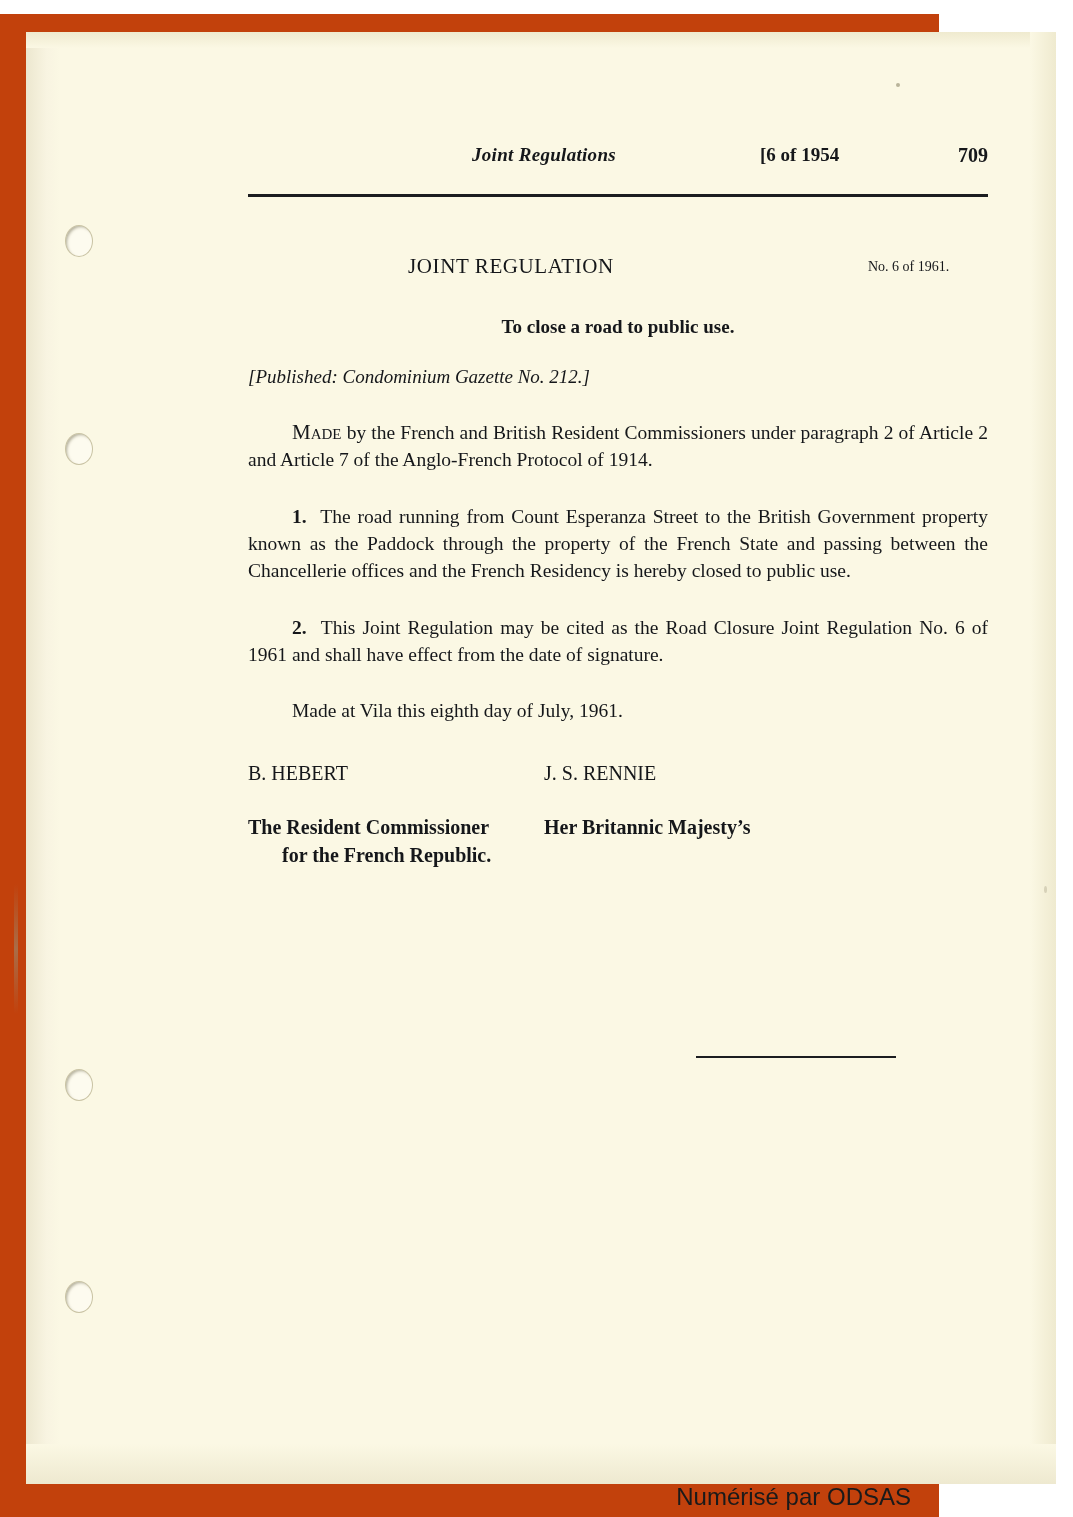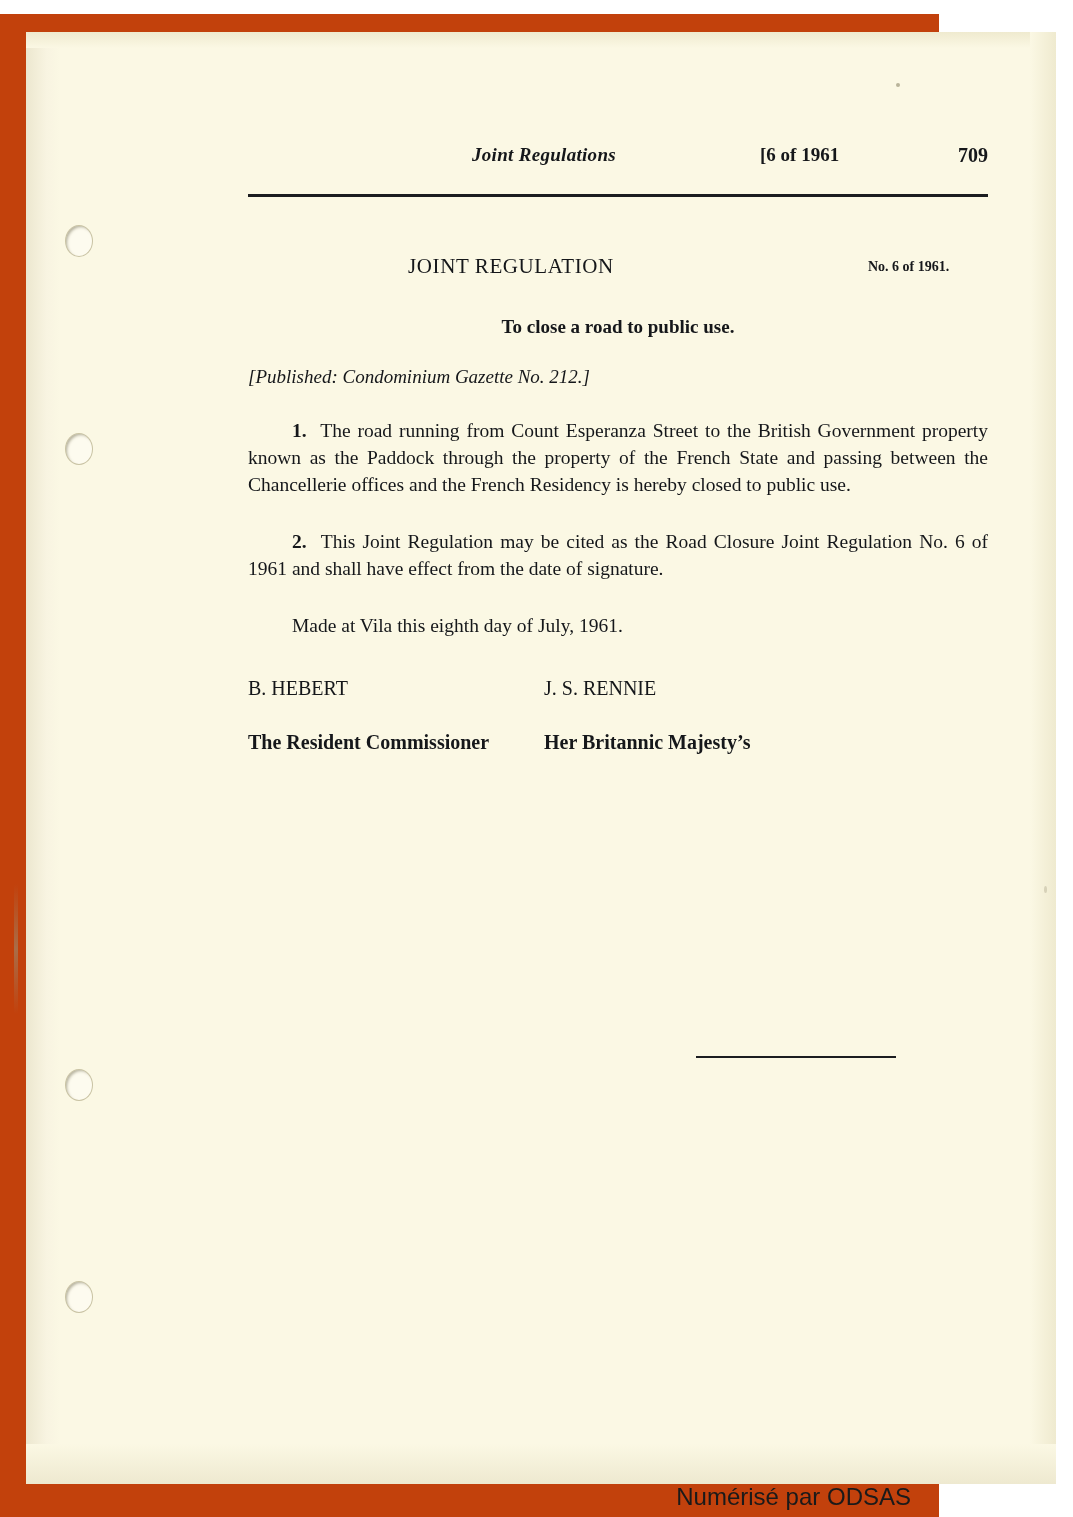--- a/index.html
+++ b/index.html
@@ -152,21 +152,21 @@
     font-size: 21px;
     letter-spacing: .6px;
   }
   .side-no {
     position: absolute;
     right: 0;
     top: 4px;
     width: 120px;
     font-size: 14px;
     line-height: 1.25;
-    font-weight: bold;
+    font-weight: normal;
   }
 
   .subject {
     margin-top: 16px;
     font-size: 19px;
     font-weight: bold;
     text-align: center;
   }
   .published {
     margin-top: 28px;
@@ -251,53 +251,57 @@
   <div class="hole h4"></div>
 
   <div class="speck s1"></div>
   <div class="speck s2"></div>
   <div class="streak"></div>
 
   <div class="doc">
 
     <div class="running-head">
       <span class="rh-title">Joint Regulations</span>
-      <span class="rh-cite">[6 of 1961</span>
+      <span class="rh-cite">[6 of 1954</span>
       <span class="rh-page">709</span>
       <div class="head-rule"></div>
     </div>
 
     <div class="title-row">
       <div class="doc-title">JOINT REGULATION</div>
       <div class="side-no">No. 6 of 1961.</div>
     </div>
 
     <div class="subject">To close a road to public use.</div>
 
     <div class="published">[Published: Condominium Gazette No. 212.]</div>
 
+    <p class="body-par">
+      <span class="smallcaps">Made</span><span> by the French and British Resident Commissioners under paragraph 2 of Article 2 and Article 7 of the Anglo-French Protocol of 1914.</span>
+    </p>
 
     <p class="body-par">
       <span class="num">1.</span>&nbsp;&nbsp;<span>The road running from Count Esperanza Street to the British Government property known as the Paddock through the property of the French State and passing between the Chancellerie offices and the French Residency is hereby closed to public use.</span>
     </p>
 
     <p class="body-par">
       <span class="num">2.</span>&nbsp;&nbsp;<span>This Joint Regulation may be cited as the Road Closure Joint Regulation No. 6 of 1961 and shall have effect from the date of signature.</span>
     </p>
 
     <p class="made-at">Made at Vila this eighth day of July, 1961.</p>
 
     <div class="sig-names">
       <span class="left">B. HEBERT</span>
       <span class="right">J. S. RENNIE</span>
     </div>
 
     <div class="sig-titles">
       <div class="left">
         <span>The Resident Commissioner</span>
+        <span class="indent">for the French Republic.</span>
       </div>
       <div class="right">
         <span>Her Britannic Majesty’s</span>
       </div>
     </div>
 
     <div class="end-rule"></div>
   </div>
 
   <div class="footer-credit">Numérisé par ODSAS</div>

